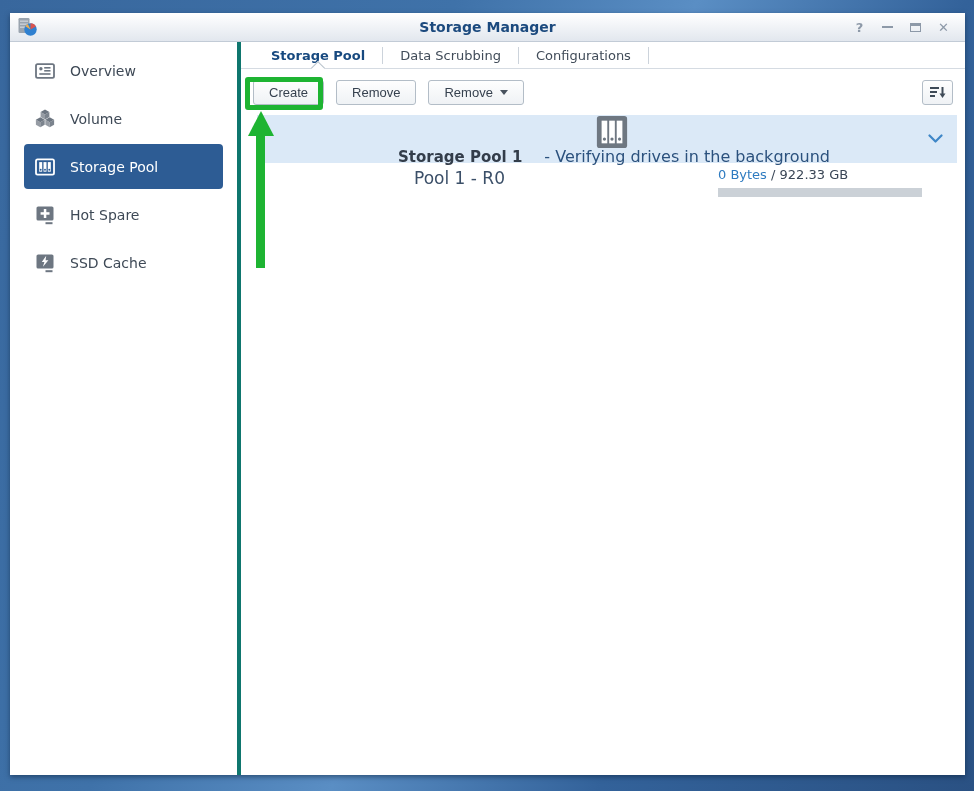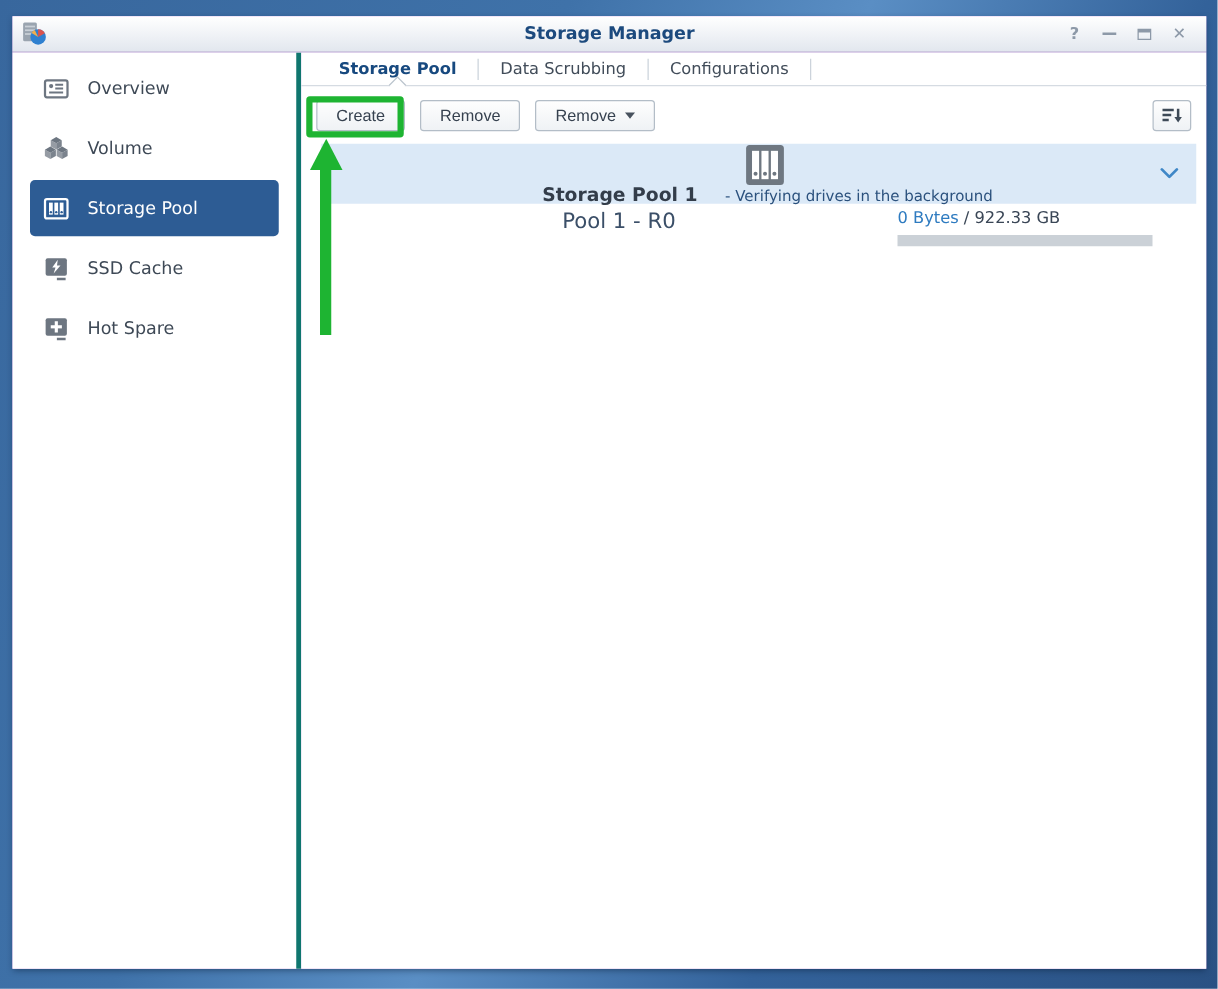--- a/index.html
+++ b/index.html
@@ -5,21 +5,21 @@
   * { margin:0; padding:0; box-sizing:border-box; }
   html,body { width:974px; height:791px; }
   body {
     position:relative;
     font-family:"DejaVu Sans","Liberation Sans",sans-serif;
     background:linear-gradient(115deg,#38679d 0%,#3f72a9 34%,#5a8ec4 52%,#33629a 72%,#2a5183 100%);
     overflow:hidden;
   }
   .window {
     position:absolute; left:10px; top:13px; width:955px; height:762px;
-    background:#f0abfc; display:flex; flex-direction:column;
+    background:#a3a3a3; display:flex; flex-direction:column;
     box-shadow:0 2px 5px rgba(8,28,54,.5);
   }
   
   .titlebar {
     height:29px; flex:0 0 29px; position:relative;
     background:linear-gradient(#ffffff,#e2e7ee);
     border-bottom:1px solid #c2cbd6;
     display:flex; align-items:center;
   }
   .app-icon { margin-left:6px; width:22px; height:22px; z-index:2; }
@@ -66,21 +66,21 @@
   }
   .caret-down { width:0; height:0; border-left:4px solid transparent; border-right:4px solid transparent; border-top:5px solid #48525e; }
   .sort-btn { margin-left:auto; width:31px; height:25px; padding:0; justify-content:center; }
   
   .pool-list { padding:10px 8px 0 16px; }
   .pool-row { height:48px; background:#dbe9f7; position:relative; display:flex; align-items:center; cursor:pointer;flex-direction:column; }
   .row-icon { width:34px; height:36px; margin-left:10px; flex:0 0 34px; }
   .row-text { margin-left:14px; line-height:1; }
   .row-line1 { display:flex; align-items:baseline; }
   .pool-name { font-size:15px; font-weight:bold; color:#333d4a; }
-  .pool-status { font-size:12px; color:#2b517d; margin-left:22px; }
+  .pool-status { font-size:16px; color:#2b517d; margin-left:22px; }
   .pool-detail { font-size:17px; color:#3b4f68; margin-top:5px;margin-left:16px; }
   .row-usage { position:absolute; left:461px; top:8px; width:210px;margin-top:44px; }
   .usage-line { font-size:13px; color:#3a4656; white-space:nowrap; }
   .usage-used { color:var(--link-blue,#2e7bc0); }
   .progress-track { width:204px; height:9px; background:#cbd1d7; margin-top:6px; position:relative; }
   .progress-fill { height:100%; width:0%; background:var(--link-blue,#2e7bc0); }
   .row-chevron { position:absolute; right:14px; top:50%; margin-top:-5px; }
   
   .annotation { position:absolute; pointer-events:none; z-index:10; }
   .ann-rect { left:245px; top:77px; width:78px; height:33px; border:5px solid var(--annotation-green,#1eb432); border-radius:3px; }
@@ -161,34 +161,34 @@
           <circle class="hole" cx="12" cy="14.7" r="0.95"></circle>
           <circle class="hole" cx="16.3" cy="14.7" r="0.95"></circle>
         </svg>
         <span>Storage Pool</span>
       </div>
 
 
       <div class="side-item">
         <svg class="sicon" viewBox="0 0 24 24">
           <rect x="3.5" y="3.5" width="17" height="14" rx="1.6" fill="currentColor"></rect>
-          <polygon class="hole" points="13.2,4.8 8.8,11 11.4,11 9.9,15.8 15.4,9.3 12.6,9.3"></polygon>
-          <rect x="12.5" y="19.2" width="7" height="2" fill="currentColor"></rect>
-        </svg>
-        <span>SSD Cache</span>
-      </div>
-
-      <div class="side-item">
-        <svg class="sicon" viewBox="0 0 24 24">
-          <rect x="3.5" y="3.5" width="17" height="14" rx="1.6" fill="currentColor"></rect>
           <rect class="hole" x="10.8" y="6" width="2.5" height="9"></rect>
           <rect class="hole" x="7.6" y="9.2" width="8.9" height="2.5"></rect>
           <rect x="12.5" y="19.2" width="7" height="2" fill="currentColor"></rect>
         </svg>
         <span>Hot Spare</span>
+      </div>
+
+      <div class="side-item">
+        <svg class="sicon" viewBox="0 0 24 24">
+          <rect x="3.5" y="3.5" width="17" height="14" rx="1.6" fill="currentColor"></rect>
+          <polygon class="hole" points="13.2,4.8 8.8,11 11.4,11 9.9,15.8 15.4,9.3 12.6,9.3"></polygon>
+          <rect x="12.5" y="19.2" width="7" height="2" fill="currentColor"></rect>
+        </svg>
+        <span>SSD Cache</span>
       </div>
 
     </div>
 
     <div class="main">
 
       <div class="tabbar">
         <div class="tab active">Storage Pool</div>
         <div class="tab-sep"></div>
         <div class="tab">Data Scrubbing</div>

